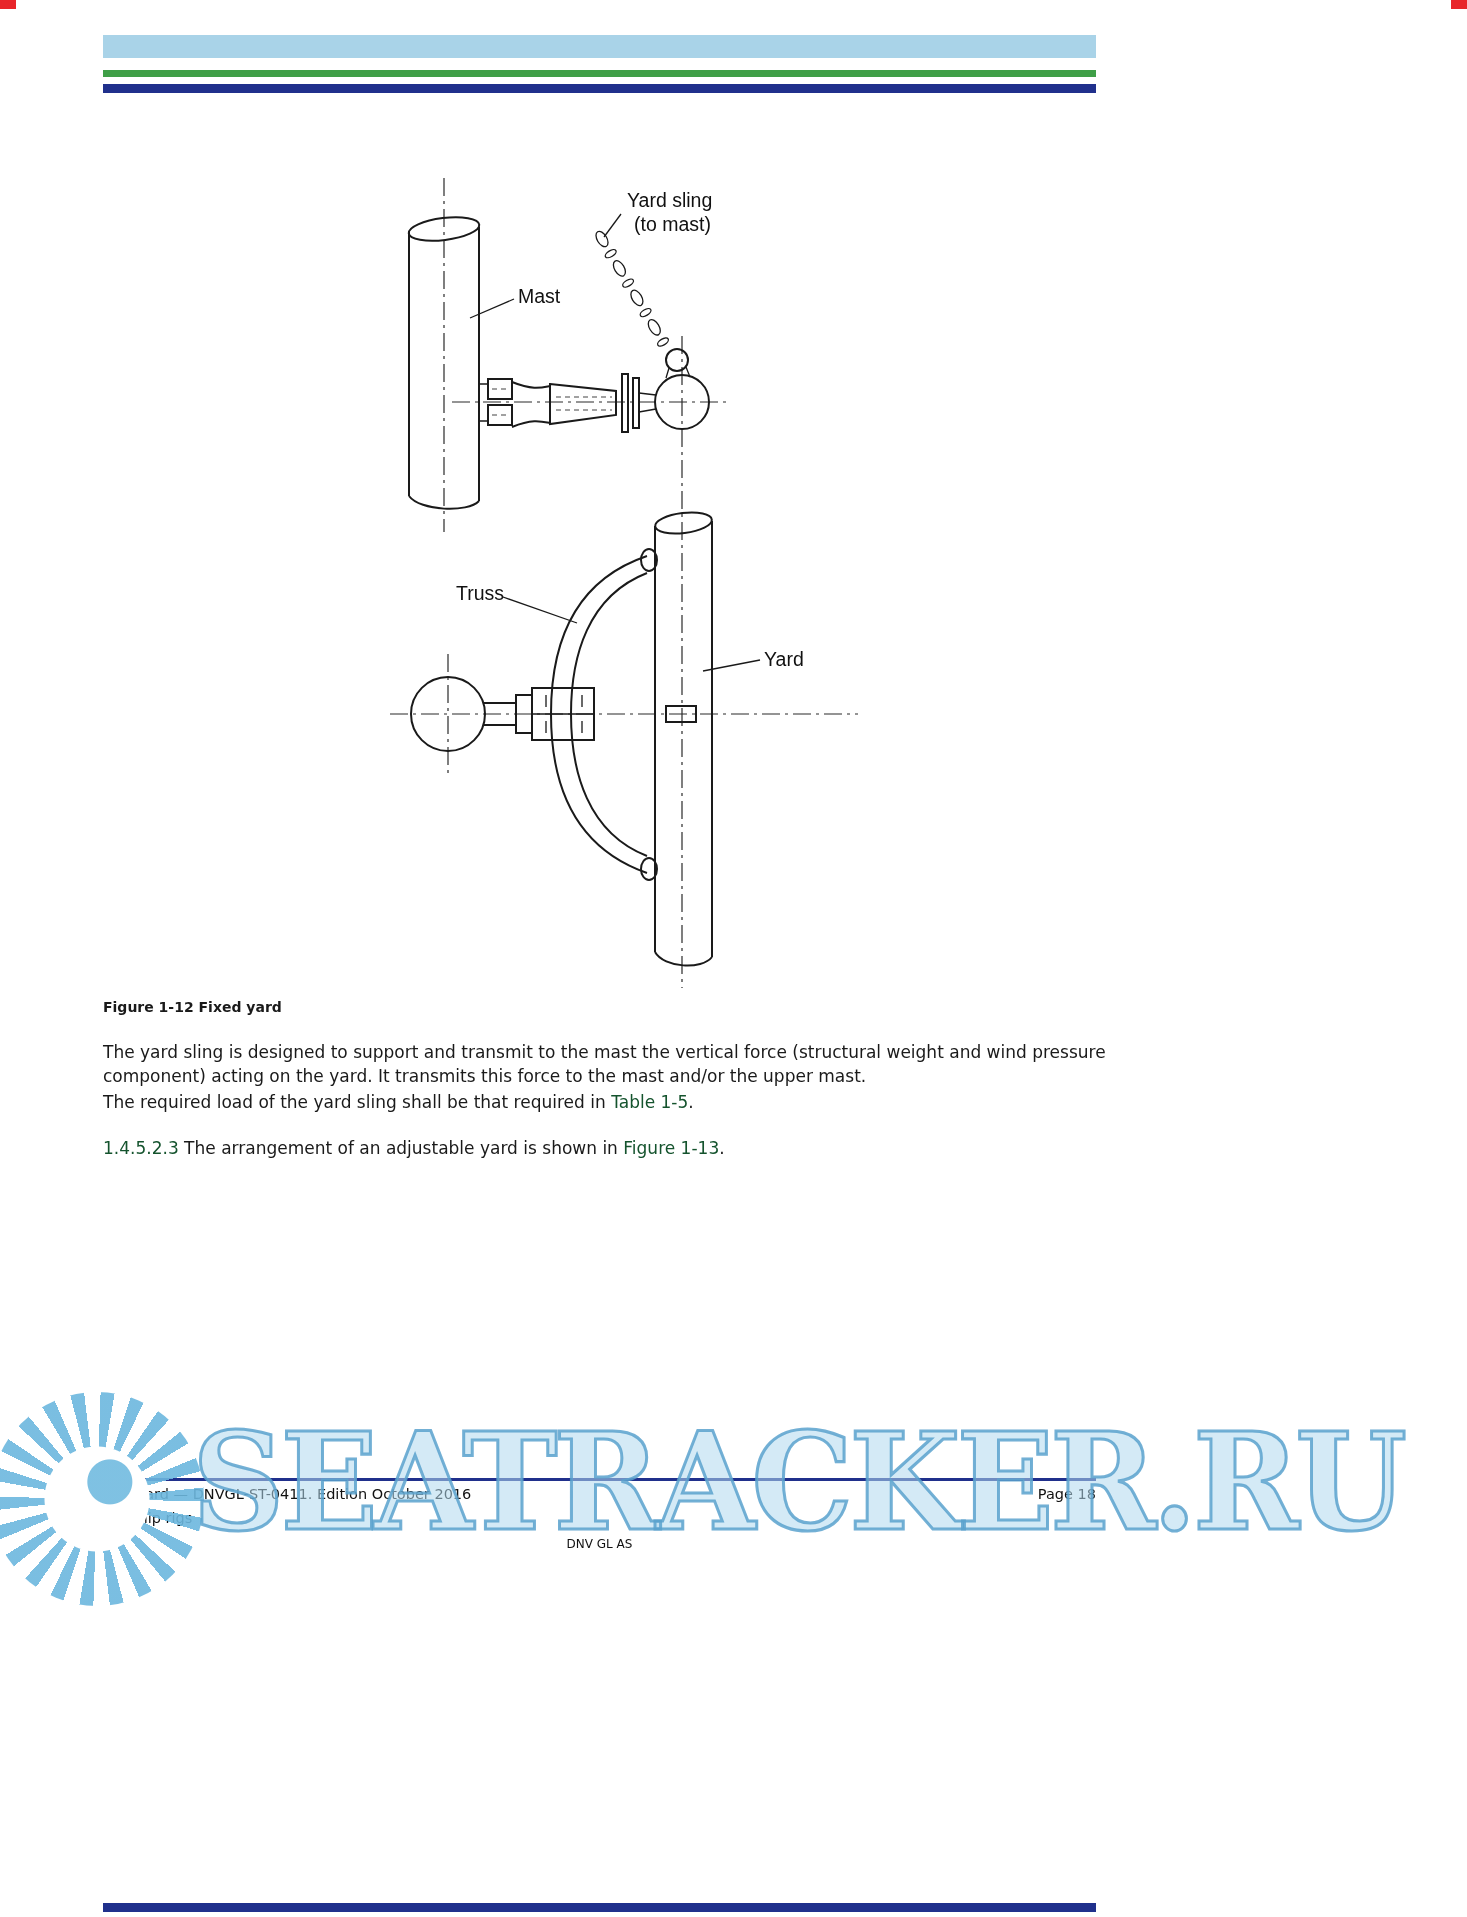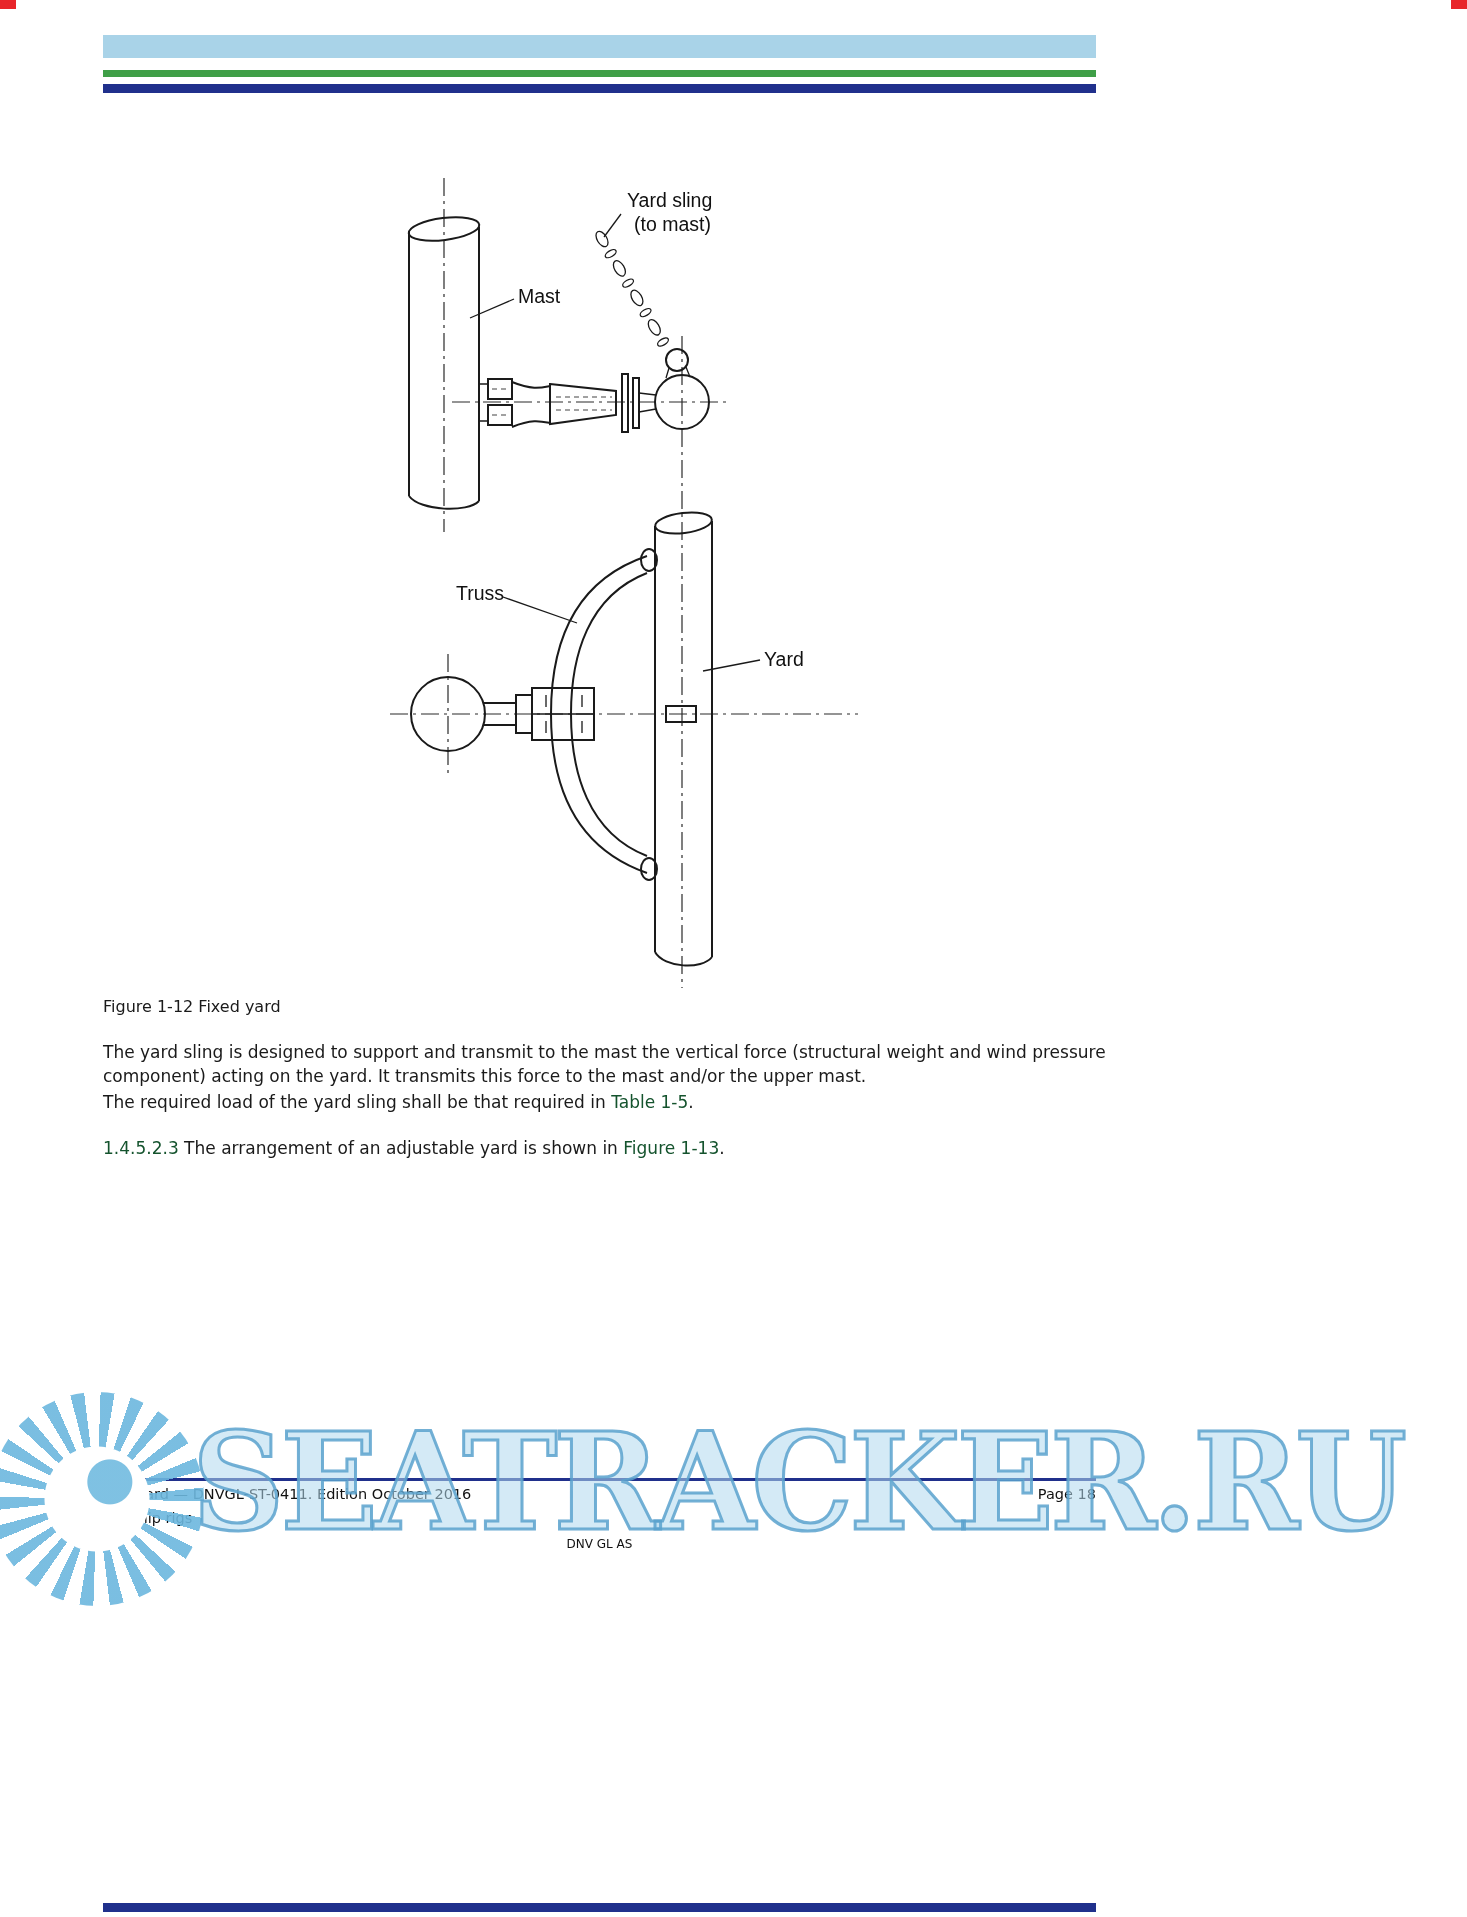--- a/index.html
+++ b/index.html
@@ -25,21 +25,21 @@
   
   .figure-svg{position:absolute;left:0;top:0;width:1467px;height:1917px;pointer-events:none;}
   .outline{fill:none;stroke:#1a1a1a;stroke-width:2;}
   .thin{fill:none;stroke:#1a1a1a;stroke-width:1.3;}
   .centerline{fill:none;stroke:#2a2a2a;stroke-width:1.2;stroke-dasharray:18 5 3 5;}
   .hidden-line{fill:none;stroke:#444;stroke-width:1.1;stroke-dasharray:5 4;}
   .draw-label{font-family:"Liberation Sans","DejaVu Sans",sans-serif;font-size:19.5px;fill:#111;}
 
   
   .content{position:absolute;left:103px;top:995px;width:1005px;font-size:17px;line-height:24px;}
-  .fig-caption{font-weight:normal;font-size:16px;margin:0 0 21px 0;}
+  .fig-caption{font-weight:bold;font-size:14px;margin:0 0 21px 0;}
   .para{margin:0;}
   .para-tight{margin:2px 0 0 0;}
   .para-section{margin:22px 0 0 0;}
   .ref-link{color:#14532d;cursor:pointer;}
 
   
   .footer-rule{position:absolute;left:103px;top:1478px;width:993px;height:3px;background:#20308c;}
   .footer-row{position:absolute;left:103px;width:993px;font-size:14.5px;color:#111;}
   .footer-row-1{top:1486px;display:flex;justify-content:space-between;}
   .footer-row-2{top:1510px;}

